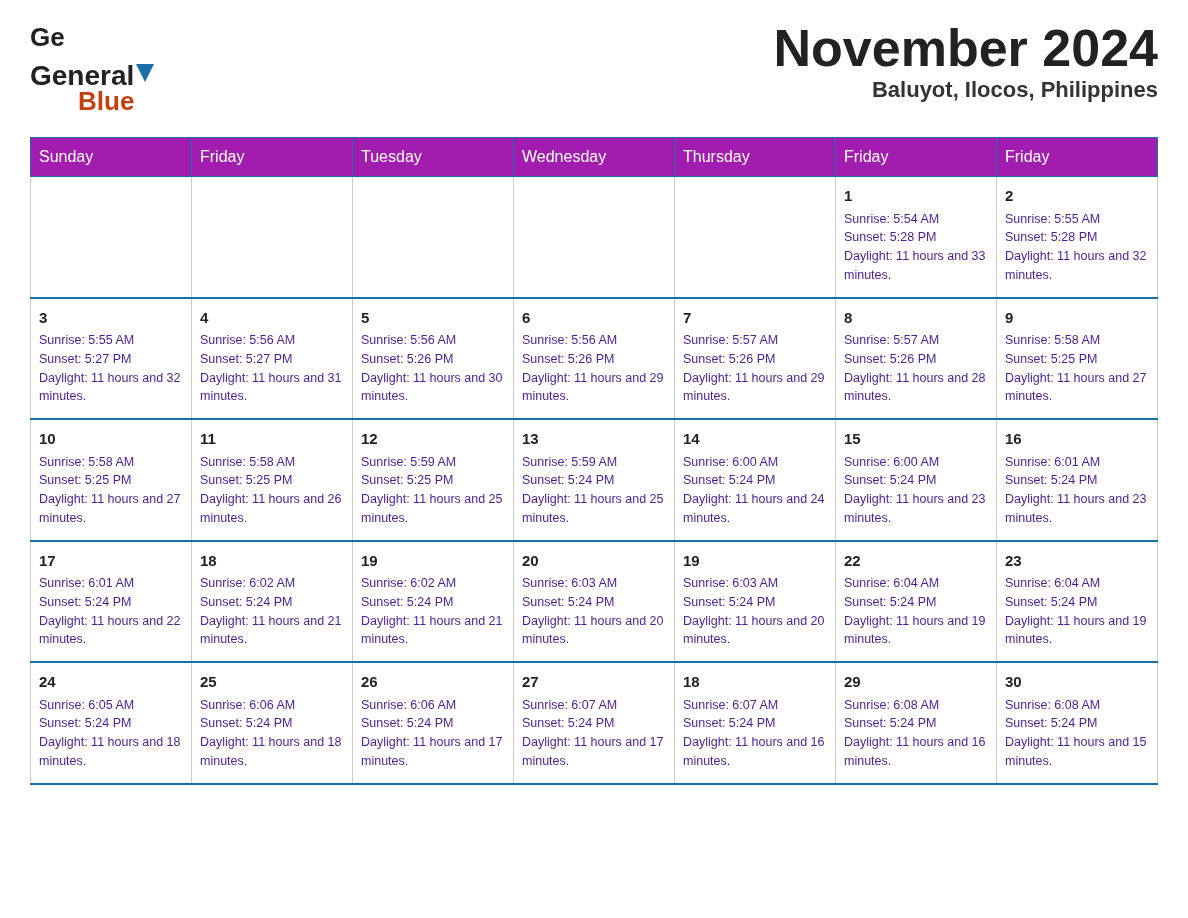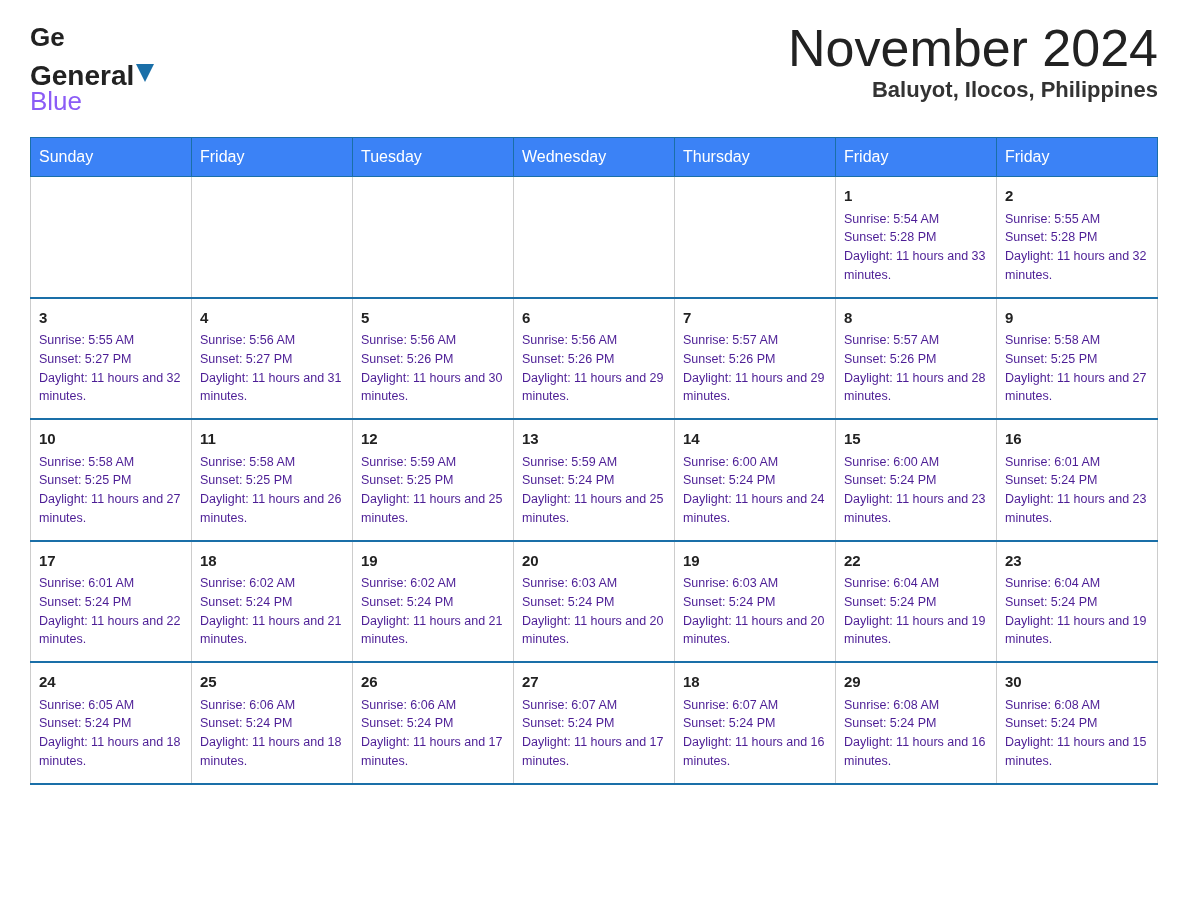--- a/index.html
+++ b/index.html
@@ -18,36 +18,36 @@
     .logo {
       display: flex;
       flex-direction: column;
       align-items: flex-start;
     }
     .title-area {
       text-align: right;
     }
     .title-area h1 {
       font-size: 52px;
-      font-weight: normal;
+      font-weight: bold;
       color: #222;
       line-height: 1.1;
     }
     .title-area h2 {
       font-size: 22px;
       font-weight: bold;
       color: #333;
     }
     table {
       width: 100%;
       border-collapse: collapse;
       table-layout: fixed;
     }
     thead tr {
-      background-color: #3b82f6;
+      background-color: #a21caf;
       color: #fff;
     }
     thead th {
       padding: 10px 8px;
       font-size: 16px;
       font-weight: normal;
       text-align: left;
       border: 1px solid #1a6fa8;
     }
     tbody tr {
@@ -98,21 +98,21 @@
       </span>
     </div>
     <div style="display:flex;align-items:center;gap:0;">
       <span style="font-size:28px;font-weight:bold;color:#222;">General</span>
       <span style="display:inline-block;margin-left:2px;margin-bottom:2px;">
         <svg width="18" height="18" viewBox="0 0 18 18">
             <polygon points="0,0 18,0 9,18" fill="#1a6fa8"></polygon>
           </svg>
       </span>
     </div>
-    <div style="font-size:26px;font-weight:normal;color:#8b5cf6;margin-top:-6px;">Blue</div>
+    <div style="font-size:26px;font-weight:bold;color:#c2410c;margin-top:-6px;margin-left:48px;">Blue</div>
   </div>
   <div class="title-area">
     <h1>November 2024</h1>
     <h2>Baluyot, Ilocos, Philippines</h2>
   </div>
 </div>
 
 <table>
   <thead>
     <tr>

